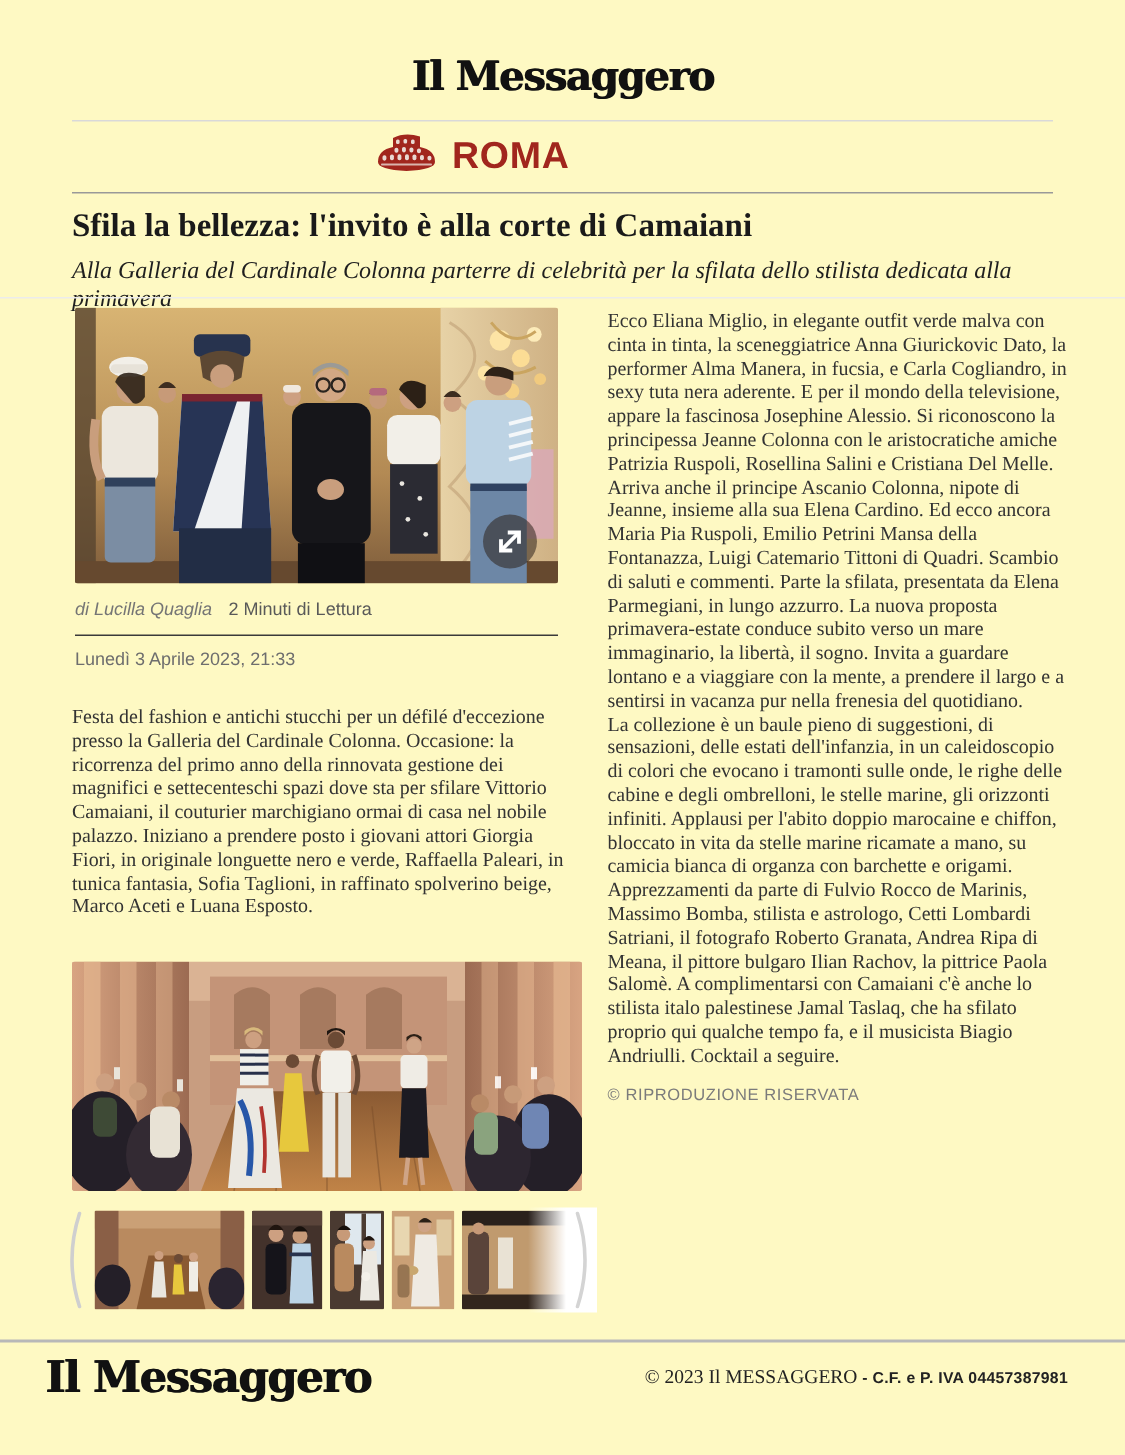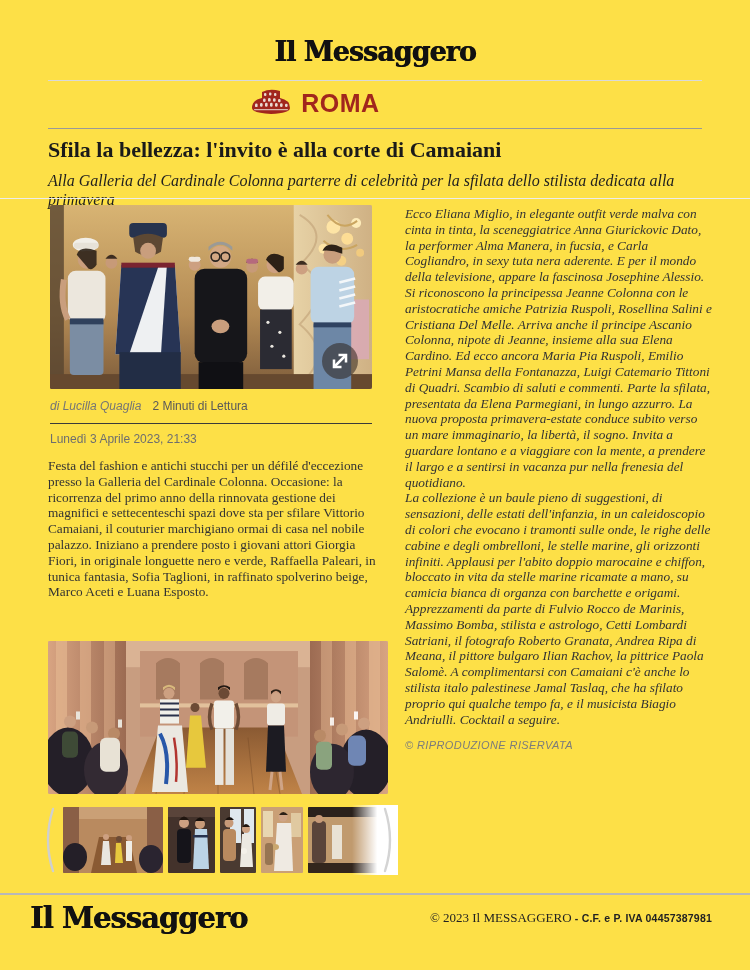--- a/index.html
+++ b/index.html
@@ -1,19 +1,19 @@
 <!DOCTYPE html>
 <html><head>
 <meta charset="utf-8">
 <style>
   * { margin:0; padding:0; box-sizing:border-box; }
   html,body { background:#ffffff; }
   .page {
     position:relative; width:750px; height:970px; margin:0 auto;
-    background:#fde047; overflow:hidden;
+    background:#fef9c3; overflow:hidden;
     font-family:"Liberation Serif", serif; color:#333;
   }
   
   .masthead {
     position:absolute; top:36px; left:0; width:750px; text-align:center;
     font-family:"DejaVu Serif", serif; font-weight:700; font-size:27px;
     color:#111; letter-spacing:-1px; text-shadow:0.6px 0 0 #111;
   }
   .rule { position:absolute; height:1px; background:#d9d9d9; }
   .rule-1 { top:80px; left:48px; width:654px; }
@@ -31,42 +31,42 @@
   .headline {
     position:absolute; top:137px; left:48px; width:662px;
     font-size:22px; font-weight:700; color:#1a1a1a; line-height:1.2;
   }
   .subhead {
     position:absolute; top:171px; left:48px; width:662px;
     font-size:16px; font-style:italic; color:#1f1f1f; line-height:1.2;
   }
   
   .col-left  { position:absolute; left:48px; top:205px; width:340px; }
-  .col-right { position:absolute; left:405px; top:206px; width:307px;font-style:italic; }
+  .col-right { position:absolute; left:405px; top:206px; width:307px; }
   .photo-main { position:absolute; top:0; left:2px; width:322px; height:184px; overflow:hidden; border-radius:2px; }
   .photo-main svg, .photo-2 svg, .thumb svg { display:block; width:100%; height:100%; }
   .expand-btn {
     position:absolute; right:14px; bottom:10px; width:36px; height:36px;
     border-radius:50%; background:rgba(45,35,28,0.55);
     display:flex; align-items:center; justify-content:center; cursor:pointer;
   }
   .caption-row {
     position:absolute; top:194px; left:2px; width:322px;
     display:flex; justify-content:flex-start; align-items:center;
     font-family:"Liberation Sans", sans-serif; font-size:12px; color:#6e6e6e;
   }
   .byline { font-style:italic; color:#757575; }
   .readtime { color:#595959;margin-left:11px; }
   .caption-rule { position:absolute; top:218px; left:2px; width:322px; height:1px; background:#3a3a3a; }
   .date-line {
     position:absolute; top:227px; left:2px;
     font-family:"Liberation Sans", sans-serif; font-size:12px; color:#6e6e6e;
   }
   .body-par {
-    font-size:13.3px; line-height:15.8px; color:#333; text-align:left;
+    font-size:13.3px; line-height:15.8px; color:#333; text-align:left;margin-top:12px;
   }
   .left-par { position:absolute; top:253px; left:0; width:338px; }
   .photo-2 { position:absolute; top:436px; left:0; width:340px; height:153px; overflow:hidden; border-radius:2px; }
   
   .carousel { position:absolute; top:600px; left:-8px; width:358px; height:70px; }
   .car-arrow { position:absolute; top:0; width:18px; height:70px; cursor:pointer; }
   .car-arrow.prev { left:0; }
   .car-arrow.next { right:0; z-index:3; }
   .thumb {
     position:absolute; top:2px; height:66px; overflow:hidden; cursor:pointer; border-radius:1px;

